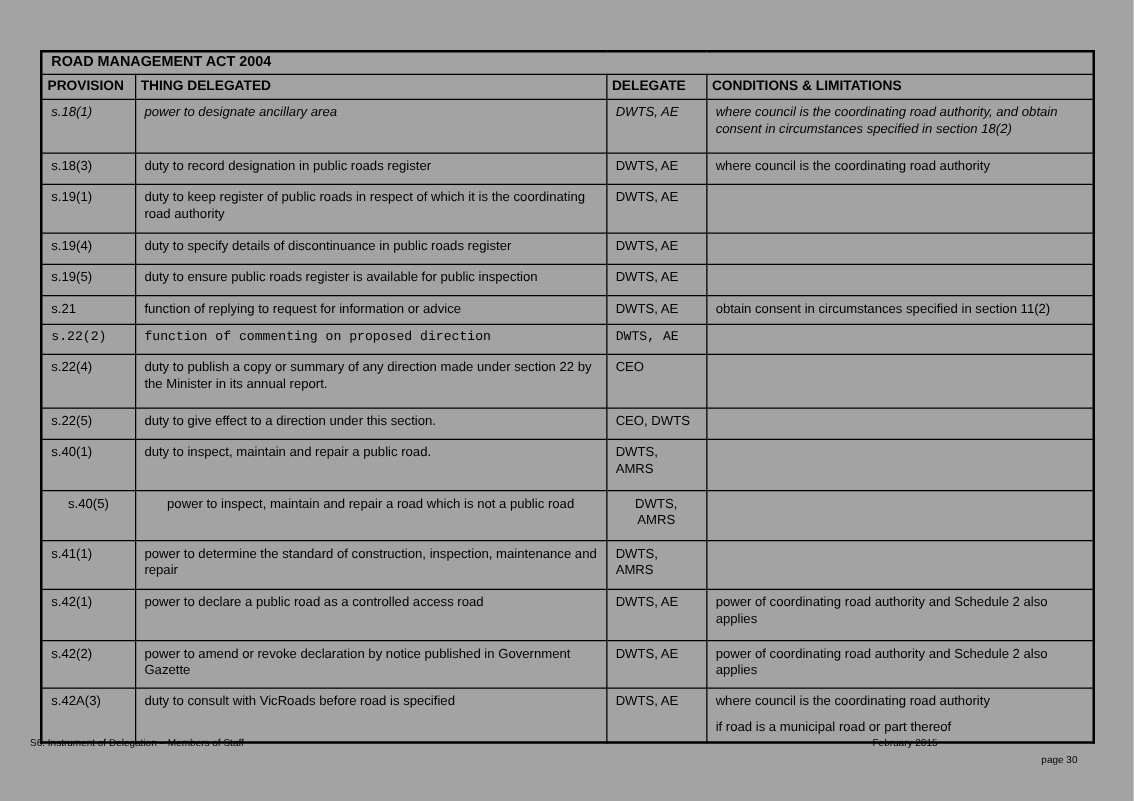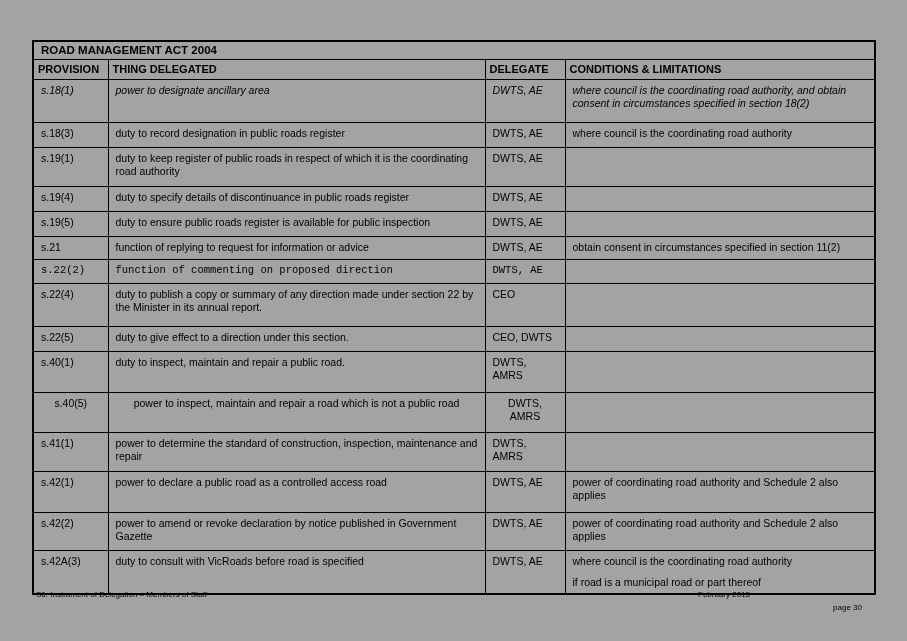--- a/index.html
+++ b/index.html
@@ -66,21 +66,21 @@
   tbody.rows tr:nth-child(8)  { height: 43px; }
   tbody.rows tr:nth-child(9)  { height: 25px; }
   tbody.rows tr:nth-child(10) { height: 41px; }
   tbody.rows tr:nth-child(11) { height: 40px; text-align: center; }
   tbody.rows tr:nth-child(12) { height: 39px; }
   tbody.rows tr:nth-child(13) { height: 41px; }
   tbody.rows tr:nth-child(14) { height: 38px; }
   tbody.rows tr:nth-child(15) { height: 38px; }
   .footer-left {
     position: absolute;
-    left: 36px;
+    left: 24px;
     top: 590px;
     font-size: 8px;
   }
   .footer-date {
     position: absolute;
     left: 698px;
     top: 590px;
     font-size: 8px;
   }
   .footer-page {

